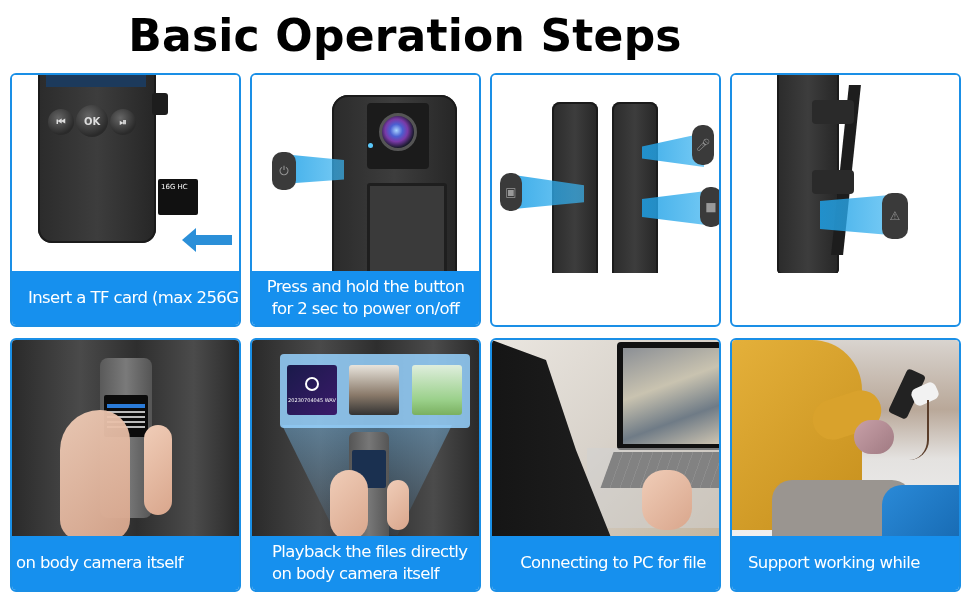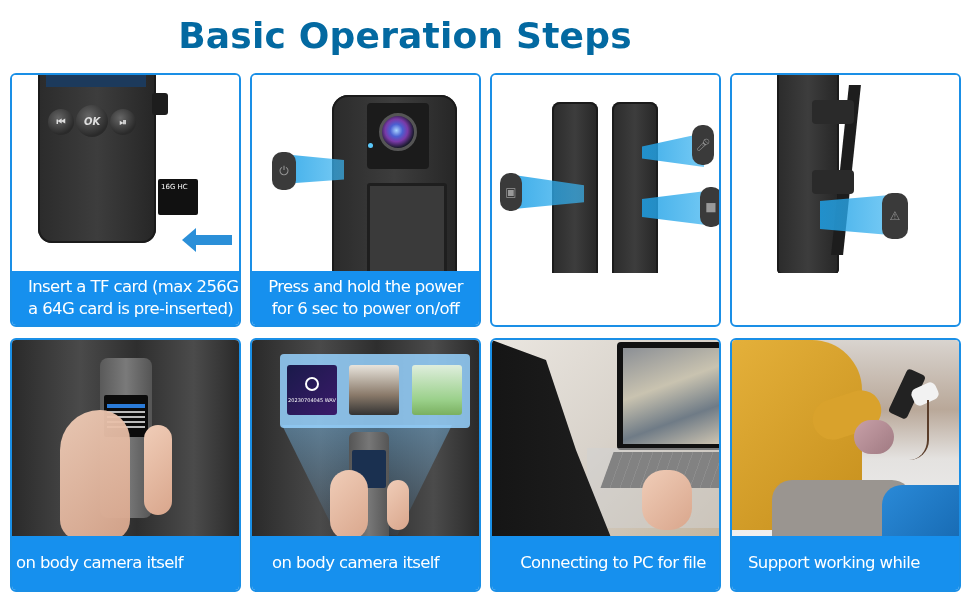--- a/index.html
+++ b/index.html
@@ -1,21 +1,21 @@
 <!DOCTYPE html>
 <html><head>
 <meta charset="utf-8">
 <style>
   * { box-sizing: border-box; margin: 0; padding: 0; }
   html, body { width: 970px; height: 600px; background: #ffffff; overflow: hidden; }
   body { font-family: "DejaVu Sans", "Liberation Sans", sans-serif; position: relative; }
 
   .title {
     position: absolute; top: 10px; left: 0; width: 810px; height: 52px;
-    text-align: center; color: #0369a1; font-weight: bold; font-size: 36px;
+    text-align: center; color: #000000; font-weight: bold; font-size: 44px;
     letter-spacing: 0.2px; line-height: 52px;
   }
 
   .card {
     position: absolute; width: 231px; height: 254px;
     border: 2px solid #1a8fe6; border-radius: 6px; overflow: hidden;
     background: #ffffff;
   }
   .card .img { position: absolute; left: 0; top: 0; width: 100%; height: 198px; overflow: hidden; }
   .card .cap {
@@ -52,53 +52,52 @@
 </head>
 <body>
 
 <div class="title">Basic Operation Steps</div>
 
 <div class="card" style="left:10px;top:73px;">
   <div class="img bg-white">
     <div class="device" style="left:26px;top:-20px;width:118px;height:188px;"></div>
     <div style="position:absolute;left:34px;top:0;width:100px;height:12px;background:#1c3a5c;"></div>
     <div class="btn-round" style="left:36px;top:34px;width:26px;height:26px;">⏮</div>
-    <div class="btn-round" style="left:64px;top:30px;width:32px;height:32px;font-style:italic;">OK</div>
+    <div class="btn-round" style="left:64px;top:30px;width:32px;height:32px;">OK</div>
     <div class="btn-round" style="left:98px;top:34px;width:26px;height:26px;font-size:9px;">⏯</div>
     <div class="clip" style="left:140px;top:18px;width:16px;height:22px;border-radius:3px;"></div>
     <div class="sdcard" style="left:146px;top:104px;width:40px;height:36px;">
       <span>16G</span> HC
     </div>
     <div style="position:absolute;left:170px;top:158px;width:50px;height:14px;">
       <div style="position:absolute;left:0;top:-5px;width:0;height:0;border-top:12px solid transparent;border-bottom:12px solid transparent;border-right:14px solid #2b8fd8;"></div>
       <div style="position:absolute;left:12px;top:2px;width:38px;height:10px;background:#2b8fd8;"></div>
     </div>
   </div>
   <div class="cap left">
     <span class="inner">
         <span>Insert a TF card (max 256G,</span>
-        <span>a 64G card is pre-inserted)</span>
       </span>
   </div>
 </div>
 
 <div class="card" style="left:250px;top:73px;">
   <div class="img bg-white">
     <div class="device" style="left:80px;top:20px;width:125px;height:200px;border-radius:16px;"></div>
     <div style="position:absolute;left:115px;top:28px;width:62px;height:66px;background:#1b1b1b;border-radius:4px;"></div>
     <div class="lens" style="left:127px;top:38px;width:38px;height:38px;"></div>
     <div style="position:absolute;left:116px;top:68px;width:5px;height:5px;border-radius:50%;background:#5ac8fa;"></div>
     <div class="screen" style="left:115px;top:108px;width:80px;height:92px;"></div>
     <div class="beam" style="left:30px;top:79px;width:62px;height:30px;clip-path:polygon(0 0,100% 20%,100% 85%,0 100%);"></div>
     <div class="cap-end" style="left:20px;top:77px;width:24px;height:38px;">⏻</div>
   </div>
   <div class="cap">
     <span class="inner">
-        <span>Press and hold the power</span>
-        <span>for 6 sec to power on/off</span>
+        <span>Press and hold the button</span>
+        <span>for 2 sec to power on/off</span>
       </span>
   </div>
 </div>
 
 <div class="card" style="left:490px;top:73px;">
   <div class="img bg-white">
     <div class="device" style="left:60px;top:27px;width:46px;height:180px;border-radius:8px;"></div>
     <div class="device" style="left:120px;top:27px;width:46px;height:180px;border-radius:8px;"></div>
     <div class="beam" style="left:22px;top:100px;width:70px;height:34px;clip-path:polygon(0 0,100% 30%,100% 80%,0 100%);"></div>
     <div class="cap-end" style="left:8px;top:98px;width:22px;height:38px;">▣</div>
@@ -150,20 +149,21 @@
     </div>
     <div class="thumb" style="left:97px;top:25px;width:50px;height:50px;background:linear-gradient(180deg,#e8e4dc,#8a7a6a 60%,#333);"></div>
     <div class="thumb" style="left:160px;top:25px;width:50px;height:50px;background:linear-gradient(180deg,#dfeedd,#9ad08a 70%,#7ab060);"></div>
     <div style="position:absolute;left:97px;top:92px;width:40px;height:110px;background:linear-gradient(90deg,#555,#777,#555);border-radius:6px;"></div>
     <div style="position:absolute;left:100px;top:110px;width:34px;height:38px;background:#1a3050;border-radius:2px;"></div>
     <div class="hand" style="left:78px;top:130px;width:38px;height:70px;border-radius:20px;"></div>
     <div class="hand" style="left:135px;top:140px;width:22px;height:50px;border-radius:12px;"></div>
   </div>
   <div class="cap left" style="padding-left:20px;">
     <span class="inner">
+        <span>Playback the files directly</span>
         <span>on body camera itself</span>
       </span>
   </div>
 </div>
 
 <div class="card" style="left:490px;top:338px;">
   <div class="img" style="background:linear-gradient(135deg,#eae6e0,#d8d2ca 50%,#c4b59e);">
     <div class="laptop-screen" style="left:125px;top:2px;width:110px;height:108px;"></div>
     <div class="keyboard" style="left:115px;top:112px;width:120px;height:36px;transform:skewX(-20deg);"></div>
     <div style="position:absolute;left:95px;top:108px;width:140px;height:80px;background:rgba(210,210,210,0.55);z-index:-0;"></div>

